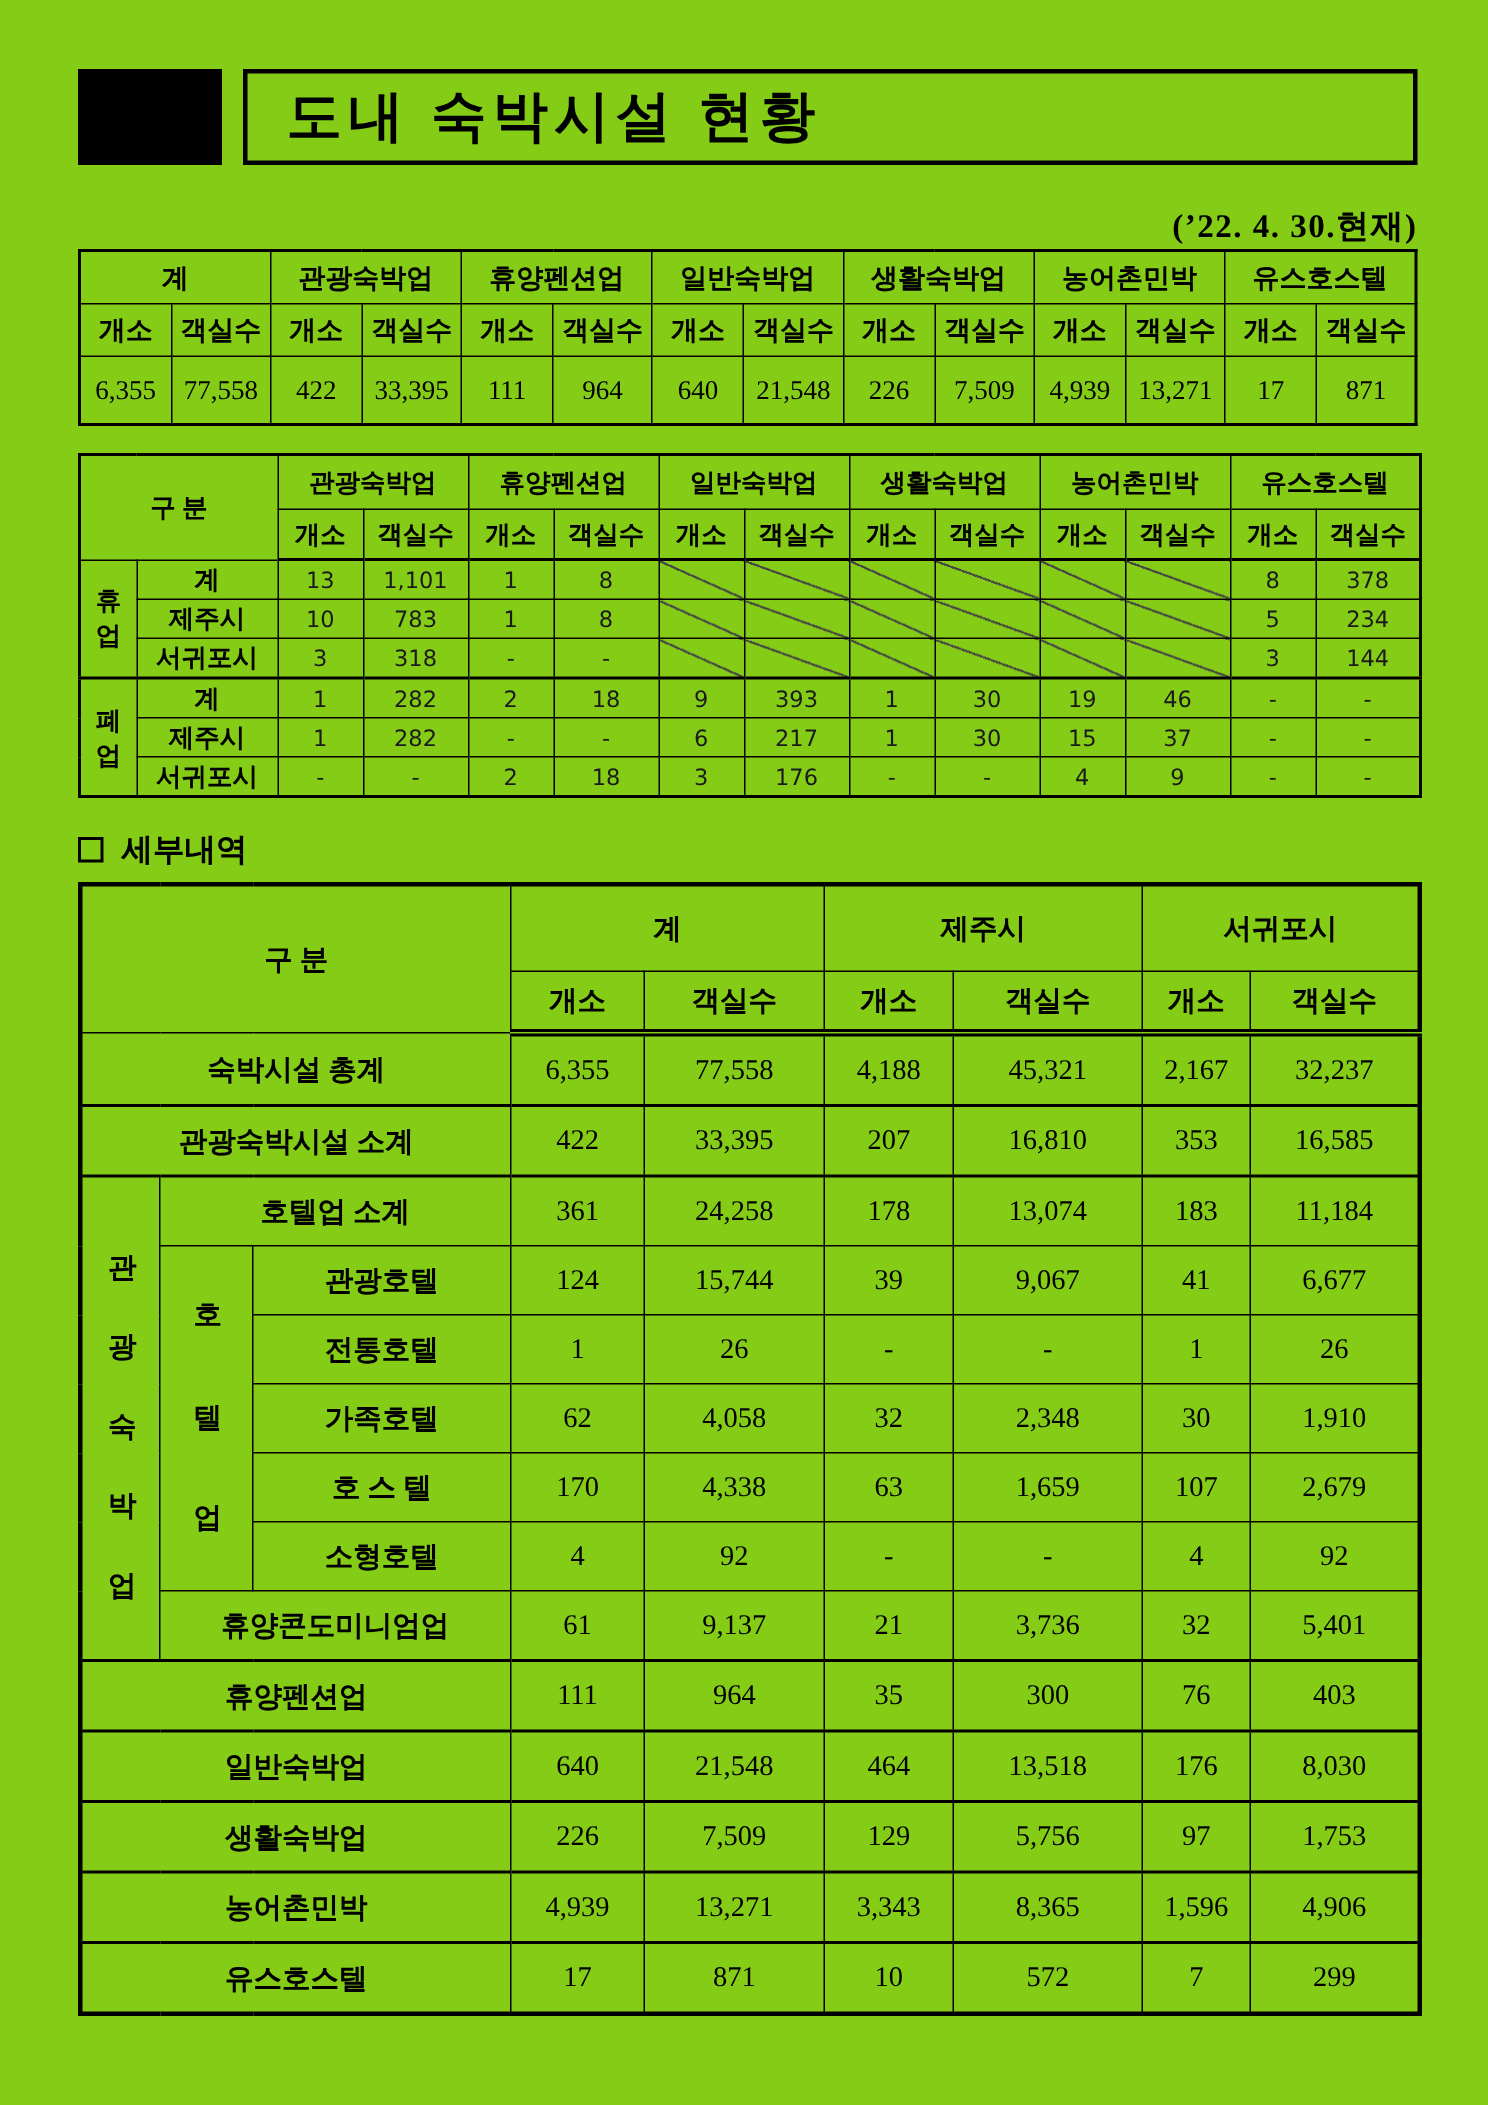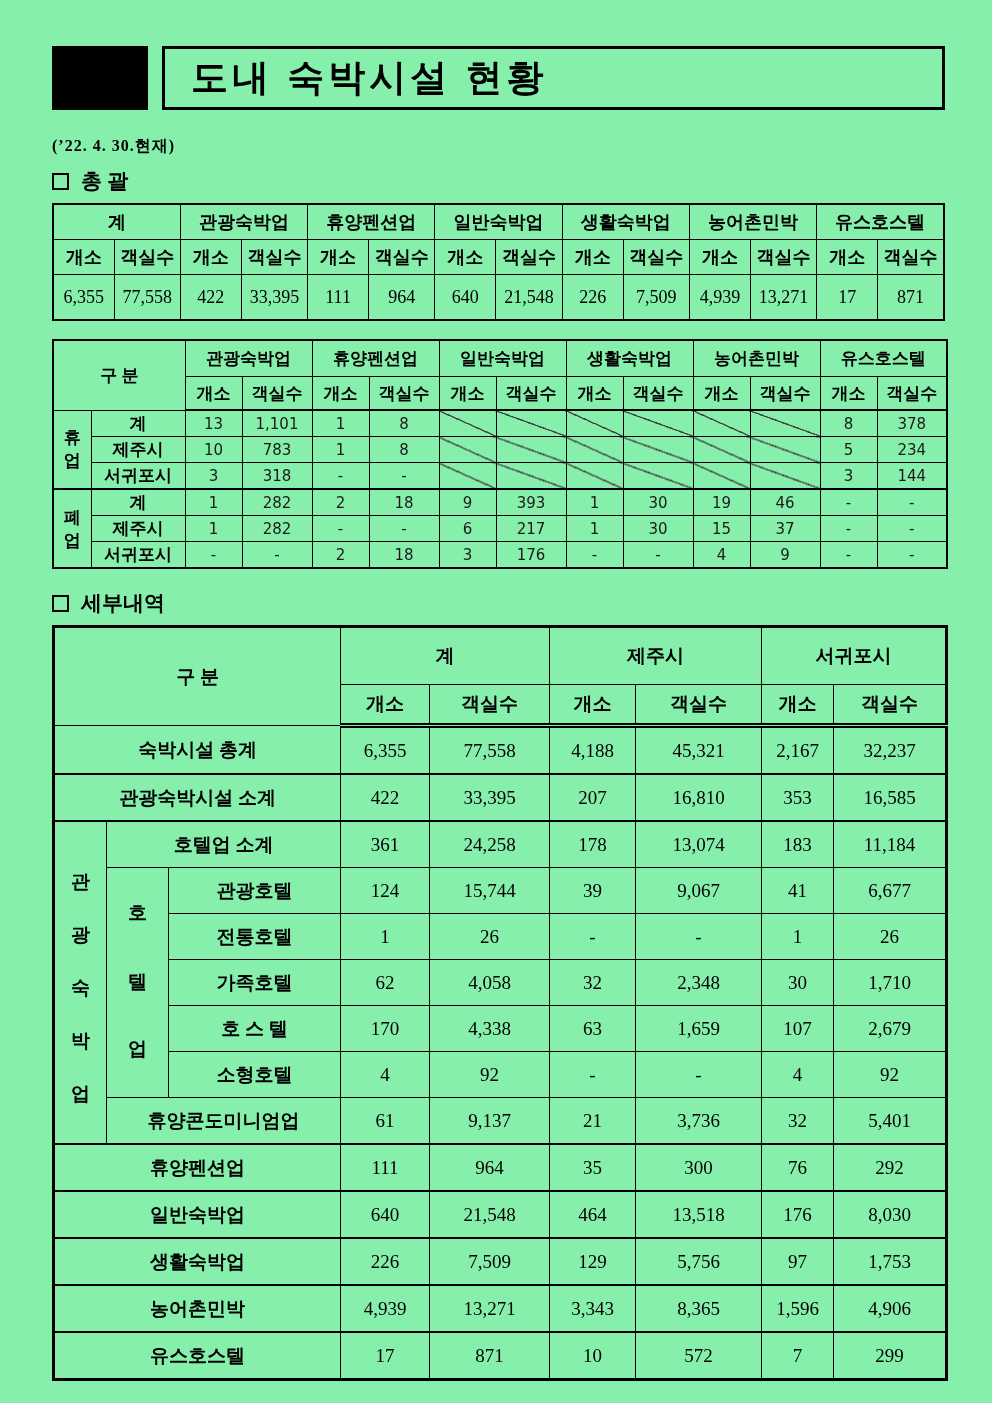--- a/index.html
+++ b/index.html
@@ -1,29 +1,29 @@
 <!DOCTYPE html>
 <html><head>
 <meta charset="utf-8">
 <style>
   html,body { margin:0; padding:0; background:#e8e8e8; }
   .page {
-    width: 992px; height: 1403px; background:#86efac; margin:0 auto;
+    width: 992px; height: 1403px; background:#84cc16; margin:0 auto;
     font-family: "Liberation Serif","DejaVu Serif",serif; color:#000;
     box-sizing: border-box; padding: 46px 47px 0 52px; position: relative;
   }
   
   .title-row { display:flex; align-items:stretch; height:64px; }
   .black-block { width:96px; height:64px; background:#000; margin-right:14px; }
   .title-box { flex:1; border:3px solid #000; display:flex; align-items:center; padding-left:26px; box-sizing:border-box; }
   .title-text {
     font-family:"Liberation Sans","DejaVu Sans",sans-serif;
     font-size:37px; font-weight:bold; letter-spacing:4px;
   }
-  .date-note { font-size:16px; font-weight:600; margin-top:26px; letter-spacing:1px; }
+  .date-note { text-align:right; font-size:22px; font-weight:600; margin-top:26px; letter-spacing:1px; }
 
   
   .section-heading { display:flex; align-items:center; font-size:21px; font-weight:bold; margin:10px 0 8px 0; }
   .bullet { width:13px; height:13px; border:2.5px solid #000; margin-right:12px; flex:0 0 auto; }
   .heading-note { color:#0000cc; font-size:15.5px; font-weight:bold; margin-left:16px; letter-spacing:0; white-space:nowrap; }
 
   
   table { border-collapse:collapse; table-layout:fixed; width:100%; }
   th, td { border:1px solid #000; text-align:center; vertical-align:middle; padding:0 2px; overflow:hidden; }
   th { font-weight:600; }
@@ -72,24 +72,20 @@
 
   <div class="title-row">
     <div class="black-block"></div>
     <div class="title-box">
       <span class="title-text">도내 숙박시설 현황</span>
     </div>
   </div>
 
   <div class="date-note">(’22. 4. 30.현재)</div>
 
-  <div class="section-heading">
-    <span class="bullet"></span>
-    <span>총 괄</span>
-  </div>
 
   <table class="t1">
     <colgroup>
       <col style="width:61px">
         <col style="width:66px">
         <col style="width:61px">
         <col style="width:66px">
       <col style="width:61px">
         <col style="width:66px">
         <col style="width:61px">
@@ -372,21 +368,21 @@
         <td>1</td>
         <td>26</td>
       </tr>
       <tr>
         <td class="lbl">가족호텔</td>
         <td>62</td>
         <td>4,058</td>
         <td>32</td>
         <td>2,348</td>
         <td>30</td>
-        <td>1,710</td>
+        <td>1,910</td>
       </tr>
       <tr>
         <td class="lbl">호 스 텔</td>
         <td>170</td>
         <td>4,338</td>
         <td>63</td>
         <td>1,659</td>
         <td>107</td>
         <td>2,679</td>
       </tr>
@@ -408,21 +404,21 @@
         <td>32</td>
         <td>5,401</td>
       </tr>
       <tr class="major">
         <td class="lbl" colspan="3">휴양펜션업</td>
         <td>111</td>
         <td>964</td>
         <td>35</td>
         <td>300</td>
         <td>76</td>
-        <td>292</td>
+        <td>403</td>
       </tr>
       <tr class="major">
         <td class="lbl" colspan="3">일반숙박업</td>
         <td>640</td>
         <td>21,548</td>
         <td>464</td>
         <td>13,518</td>
         <td>176</td>
         <td>8,030</td>
       </tr>

